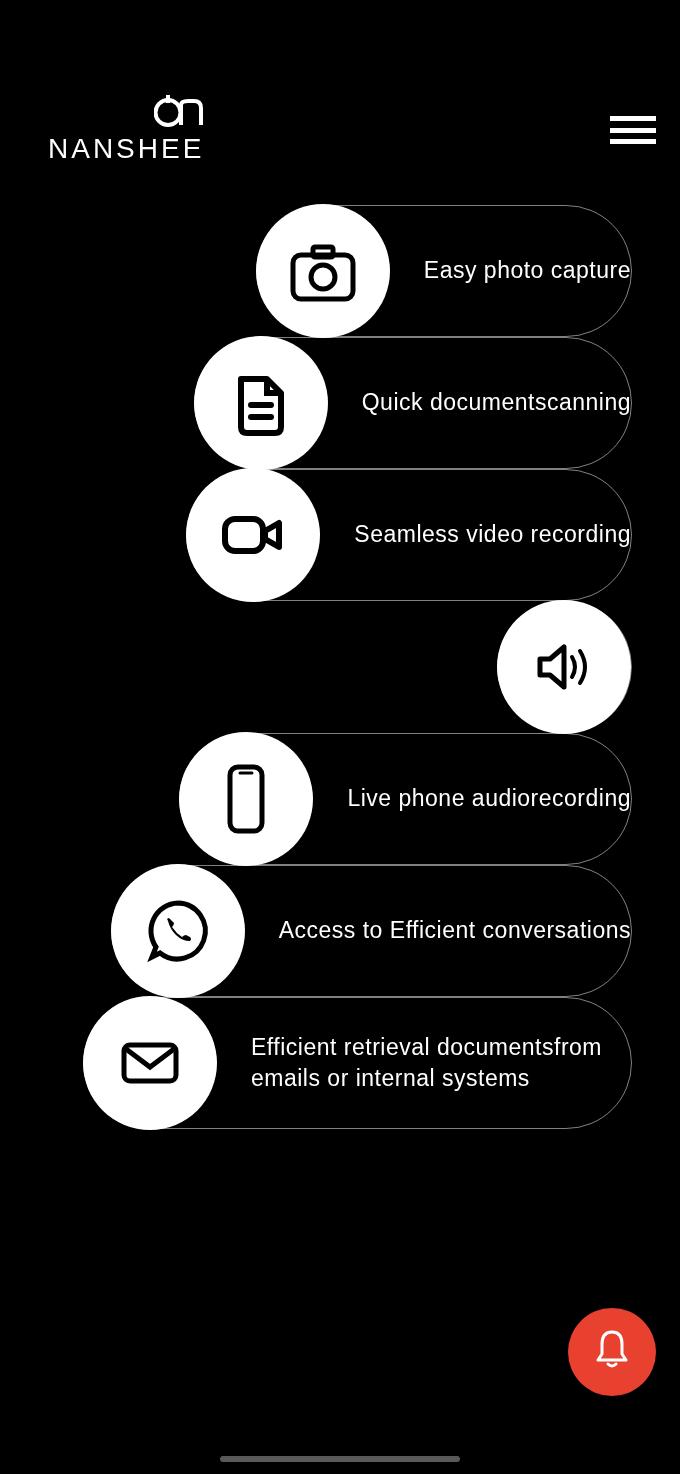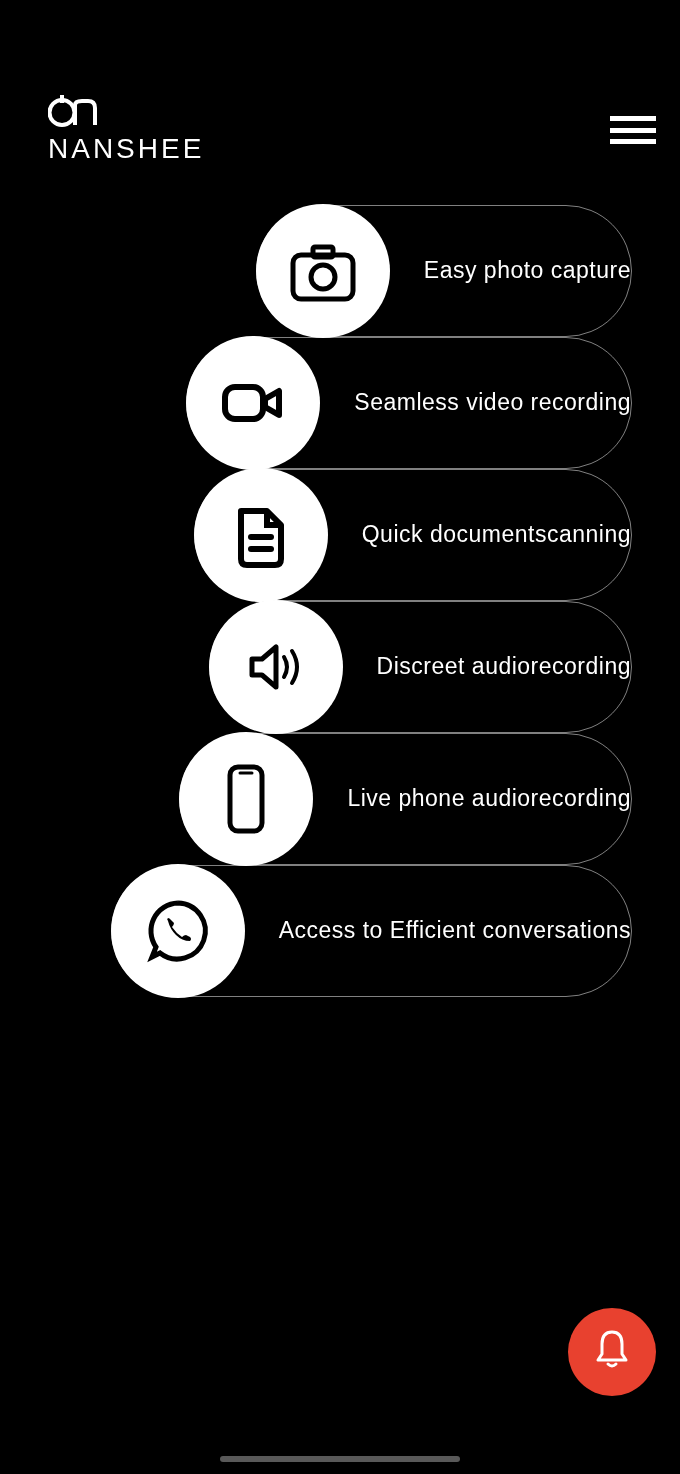--- a/index.html
+++ b/index.html
@@ -18,21 +18,21 @@
     }
     .header {
       display: flex;
       justify-content: space-between;
       align-items: center;
       padding: 95px 24px 40px 48px;
     }
     .logo {
       display: flex;
       flex-direction: column;
-      align-items: flex-start;
+      align-items: flex-end;
     }
     .logo-icon {
       width: 50px;
       height: 36px;
       margin-bottom: 2px;
     }
     .logo-text {
       font-size: 28px;
       font-weight: 300;
       letter-spacing: 3px;
@@ -147,48 +147,47 @@
         <rect x="28" y="14" width="20" height="10" rx="2" stroke="#000" stroke-width="5" fill="none"></rect>
         <circle cx="38" cy="44" r="12" stroke="#000" stroke-width="5" fill="none"></circle>
       </svg>
     </div>
     <div class="feature-label">Easy photo capture</div>
   </div>
 
   <div class="feature-item">
     <div class="feature-icon-circle">
       <svg viewBox="0 0 76 76" fill="none">
-        <rect x="10" y="22" width="38" height="32" rx="10" stroke="#000" stroke-width="6" fill="none"></rect>
-        <path d="M 50 34 L 64 26 L 64 50 L 50 42 Z" stroke="#000" stroke-width="6" fill="none" stroke-linejoin="round"></path>
-      </svg>
-    </div>
-    <div class="feature-label">Seamless video recording</div>
-  </div>
-
-  <div class="feature-item">
-    <div class="feature-icon-circle">
-      <svg viewBox="0 0 76 76" fill="none">
         <path d="M 18 14 L 44 14 L 58 28 L 58 62 Q 58 68 52 68 L 24 68 Q 18 68 18 62 Z" stroke="#000" stroke-width="6" fill="none" stroke-linejoin="round"></path>
         <path d="M 44 14 L 44 28 L 58 28" stroke="#000" stroke-width="6" fill="none"></path>
         <line x1="28" y1="40" x2="48" y2="40" stroke="#000" stroke-width="6" stroke-linecap="round"></line>
         <line x1="28" y1="52" x2="48" y2="52" stroke="#000" stroke-width="6" stroke-linecap="round"></line>
       </svg>
     </div>
     <div class="feature-label">Quick documentscanning</div>
   </div>
 
   <div class="feature-item">
     <div class="feature-icon-circle">
       <svg viewBox="0 0 76 76" fill="none">
+        <rect x="10" y="22" width="38" height="32" rx="10" stroke="#000" stroke-width="6" fill="none"></rect>
+        <path d="M 50 34 L 64 26 L 64 50 L 50 42 Z" stroke="#000" stroke-width="6" fill="none" stroke-linejoin="round"></path>
+      </svg>
+    </div>
+    <div class="feature-label">Seamless video recording</div>
+  </div>
+
+  <div class="feature-item">
+    <div class="feature-icon-circle">
+      <svg viewBox="0 0 76 76" fill="none">
         <path d="M 14 30 L 24 30 L 38 18 L 38 58 L 24 46 L 14 46 Z" stroke="#000" stroke-width="5" fill="none" stroke-linejoin="round"></path>
         <path d="M 46 28 Q 52 38 46 48" stroke="#000" stroke-width="4" fill="none" stroke-linecap="round"></path>
         <path d="M 54 22 Q 64 38 54 54" stroke="#000" stroke-width="4" fill="none" stroke-linecap="round"></path>
       </svg>
     </div>
-    <div class="feature-label">Discreet audiorecording</div>
   </div>
 
   <div class="feature-item">
     <div class="feature-icon-circle">
       <svg viewBox="0 0 76 76" fill="none">
         <rect x="22" y="6" width="32" height="64" rx="8" stroke="#000" stroke-width="5" fill="none"></rect>
         <line x1="32" y1="12" x2="44" y2="12" stroke="#000" stroke-width="3" stroke-linecap="round"></line>
       </svg>
     </div>
     <div class="feature-label">Live phone audiorecording</div>
@@ -197,20 +196,29 @@
   <div class="feature-item">
     <div class="feature-icon-circle">
       <svg viewBox="0 0 76 76" fill="none">
         <path d="M 38 10 A 28 28 0 1 1 20 60 L 12 64 L 16 54 A 28 28 0 0 1 38 10" stroke="#000" stroke-width="5" fill="none"></path>
         <path d="M 28 26 Q 26 24 28 28 Q 30 36 36 42 Q 42 48 50 48 Q 52 46 50 44 L 46 42 Q 44 42 42 44 Q 36 40 32 34 Q 34 32 34 30 L 30 26 Q 28 24 28 26" fill="#000"></path>
       </svg>
     </div>
     <div class="feature-label">Access to Efficient conversations</div>
   </div>
 
+  <div class="feature-item">
+    <div class="feature-icon-circle">
+      <svg viewBox="0 0 76 76" fill="none">
+        <rect x="12" y="20" width="52" height="36" rx="6" stroke="#000" stroke-width="5" fill="none"></rect>
+        <path d="M 14 24 L 38 42 L 62 24" stroke="#000" stroke-width="5" fill="none"></path>
+      </svg>
+    </div>
+    <div class="feature-label">Efficient retrieval documentsfrom emails or internal systems</div>
+  </div>
 
 </div>
 
 <div class="notification-fab">
   <span>
     <svg viewBox="0 0 40 44" fill="none">
       <path d="M 20 4 Q 10 4 10 16 L 10 26 L 6 32 L 34 32 L 30 26 L 30 16 Q 30 4 20 4" stroke="#fff" stroke-width="3" fill="none" stroke-linejoin="round"></path>
       <path d="M 16 36 Q 20 40 24 36" stroke="#fff" stroke-width="3" fill="none" stroke-linecap="round"></path>
     </svg>
   </span>

